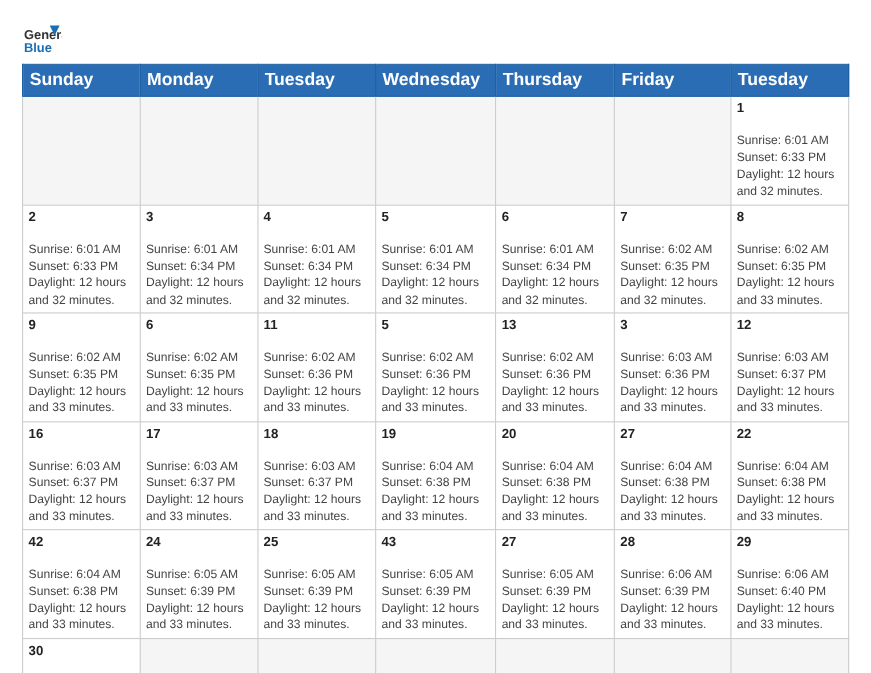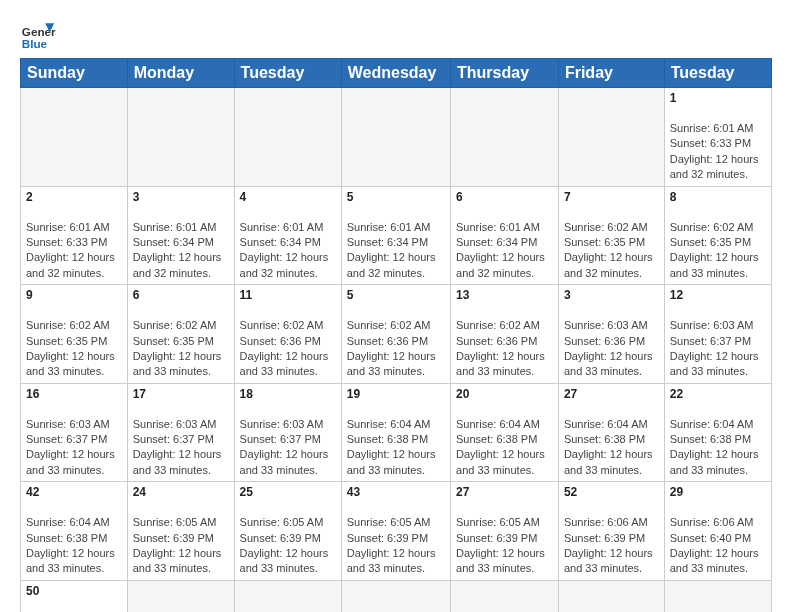--- a/index.html
+++ b/index.html
@@ -226,31 +226,31 @@
         </td>
         <td>
           <span class="day-number">43</span>
           <div class="day-info">Sunrise: 6:05 AM<br>Sunset: 6:39 PM<br>Daylight: 12 hours and 33 minutes.</div>
         </td>
         <td>
           <span class="day-number">27</span>
           <div class="day-info">Sunrise: 6:05 AM<br>Sunset: 6:39 PM<br>Daylight: 12 hours and 33 minutes.</div>
         </td>
         <td>
-          <span class="day-number">52</span>
+          <span class="day-number">28</span>
           <div class="day-info">Sunrise: 6:06 AM<br>Sunset: 6:39 PM<br>Daylight: 12 hours and 33 minutes.</div>
         </td>
         <td>
           <span class="day-number">29</span>
           <div class="day-info">Sunrise: 6:06 AM<br>Sunset: 6:40 PM<br>Daylight: 12 hours and 33 minutes.</div>
         </td>
       </tr>
       <tr>
         <td>
-          <span class="day-number">50</span>
+          <span class="day-number">30</span>
           <div class="day-info">Sunrise: 6:06 AM<br>Sunset: 6:40 PM<br>Daylight: 12 hours and 33 minutes.</div>
         </td>
         <td class="empty"></td>
         <td class="empty"></td>
         <td class="empty"></td>
         <td class="empty"></td>
         <td class="empty"></td>
         <td class="empty"></td>
       </tr>
     </tbody>

